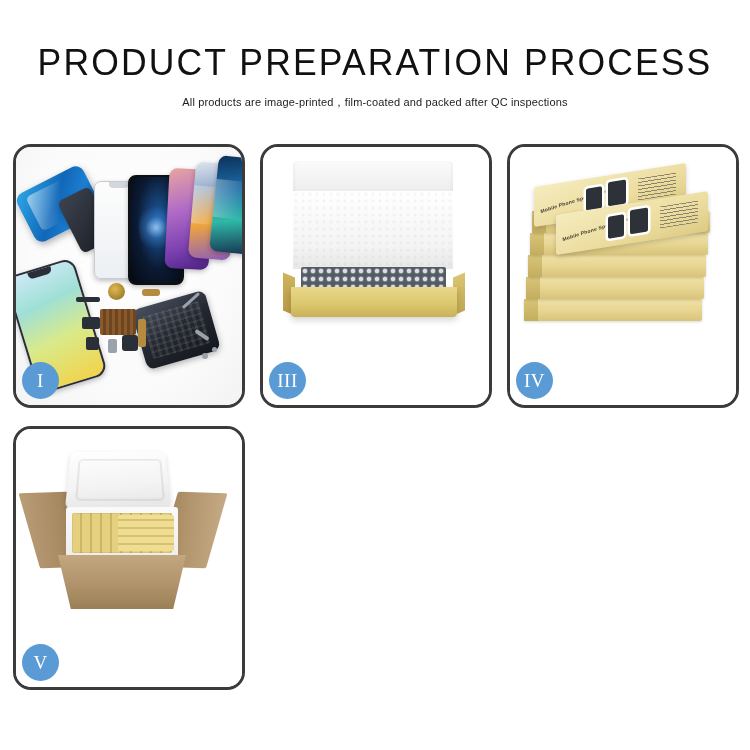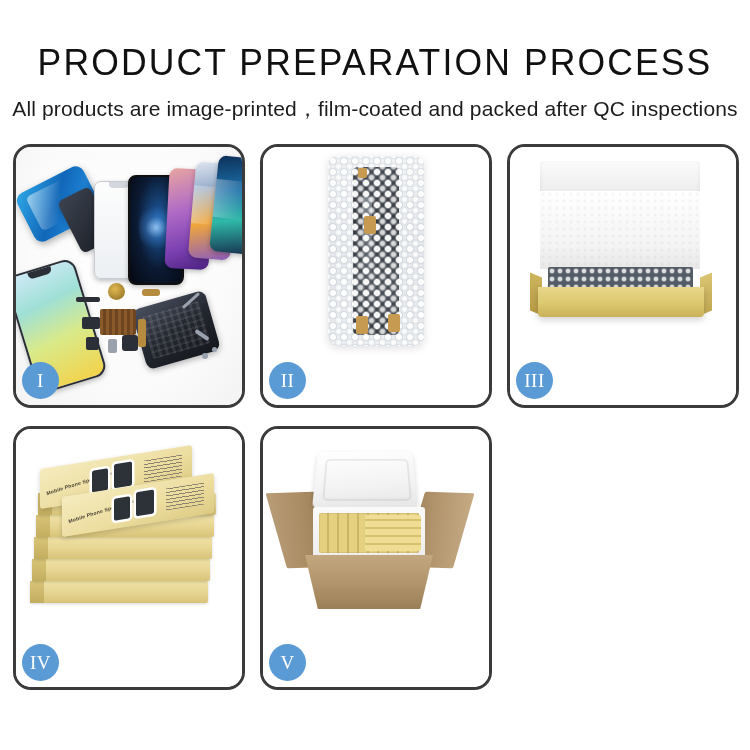--- a/index.html
+++ b/index.html
@@ -23,21 +23,21 @@
     font-weight: 400;
     color: #111111;
     letter-spacing: 2.2px;
     line-height: 1;
     margin-top: 44px;
     transform: scaleX(0.96);
     white-space: nowrap;
   }
   .subtitle {
     font-family: "Liberation Sans", sans-serif;
-    font-size: 21px;
+    font-size: 11px;
     font-weight: 400;
     color: #1c1c1c;
     letter-spacing: 0.15px;
     margin-top: 14px;
     white-space: nowrap;
   }
 
   
   .grid {
     position: absolute;
@@ -397,33 +397,20 @@
         <div class="chip" style="left:106px;top:188px;width:16px;height:16px;border-radius:3px;"></div>
         <div class="chip gold" style="left:122px;top:172px;width:8px;height:28px;"></div>
         <div class="chip silver" style="left:178px;top:186px;width:16px;height:4px;transform:rotate(35deg);"></div>
         <div class="chip silver" style="left:164px;top:152px;width:22px;height:3px;transform:rotate(-42deg);"></div>
         <div class="chip silver" style="left:186px;top:206px;width:6px;height:6px;border-radius:50%;"></div>
         <div class="chip silver" style="left:196px;top:200px;width:5px;height:5px;border-radius:50%;"></div>
       </div>
       <div class="badge">I</div>
     </div>
 
-    <div class="panel">
-      <div class="panel-media p2">
-        <div class="bubblebag">
-          <div class="screen-inside"></div>
-          <div class="bubbles"></div>
-          <div class="flex-tab" style="left:36px;top:60px;"></div>
-          <div class="flex-tab" style="left:28px;top:160px;"></div>
-          <div class="flex-tab" style="left:60px;top:158px;"></div>
-          <div class="flex-tab" style="left:30px;top:12px;height:10px;width:9px;"></div>
-        </div>
-      </div>
-      <div class="badge">II</div>
-    </div>
 
     <div class="panel">
       <div class="panel-media p3">
         <div class="box3-lid"></div>
         <div class="box3-foam"></div>
         <div class="box3-bubble"></div>
         <div class="box3-left"></div>
         <div class="box3-right"></div>
         <div class="box3-front"></div>
       </div>

